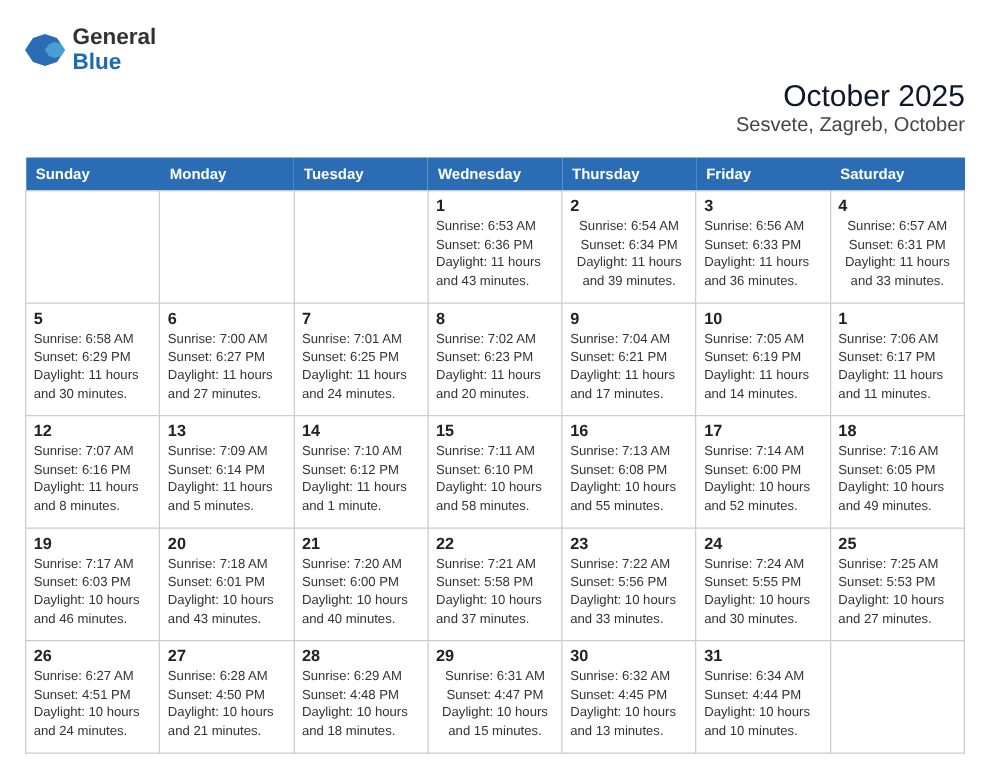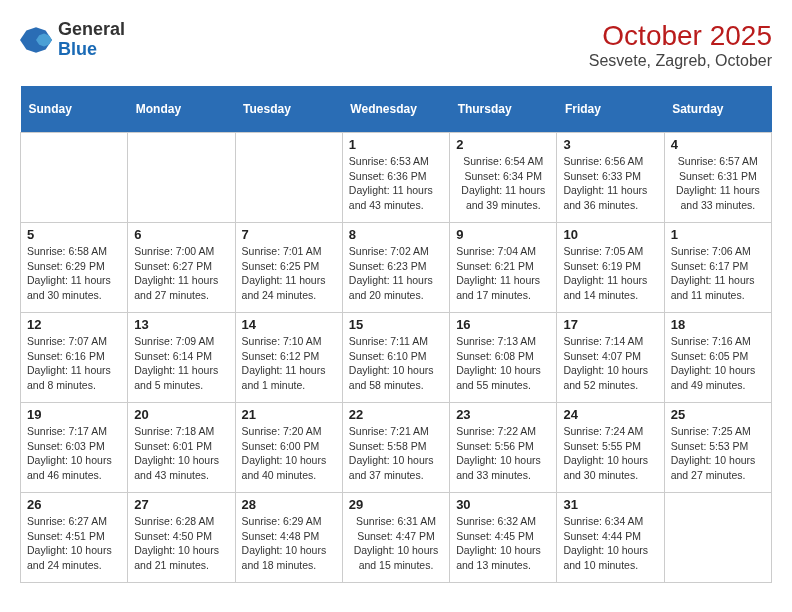--- a/index.html
+++ b/index.html
@@ -31,38 +31,39 @@
     .logo-blue { color: #1a6ab5; }
     .logo-icon {
       width: 32px;
       height: 32px;
       margin-right: 6px;
     }
     .title-section {
       text-align: right;
     }
     .month-title {
-      font-size: 28px;
+      font-size: 24px;
       font-weight: normal;
-      color: #b91c1c;
+      color: #0f172a;
+      margin-top: 44px;
     }
     .location {
       font-size: 16px;
       color: #444;
     }
     .calendar {
       width: 100%;
       border-collapse: collapse;
       font-size: 11px;
     }
     .calendar thead th {
       background-color: #2a6db5;
       color: #fff;
       text-align: left;
-      padding: 16px 8px;
+      padding: 6px 8px;
       font-size: 12px;
       font-weight: bold;
     }
     .calendar tbody td {
       border: 1px solid #ccc;
       vertical-align: top;
       padding: 4px 6px;
       width: 107px;
       height: 90px;
     }
@@ -220,21 +221,21 @@
         </td>
         <td>
           <div class="day-number">16</div>
           <div class="day-info" style="white-space: pre-line;">Sunrise: 7:13 AM
 Sunset: 6:08 PM
 Daylight: 10 hours and 55 minutes.</div>
         </td>
         <td>
           <div class="day-number">17</div>
           <div class="day-info" style="white-space: pre-line;">Sunrise: 7:14 AM
-Sunset: 4:07 PM
+Sunset: 6:00 PM
 Daylight: 10 hours and 52 minutes.</div>
         </td>
         <td>
           <div class="day-number">18</div>
           <div class="day-info" style="white-space: pre-line;">Sunrise: 7:16 AM
 Sunset: 6:05 PM
 Daylight: 10 hours and 49 minutes.</div>
         </td>
       </tr>
       <tr class="week-row">

